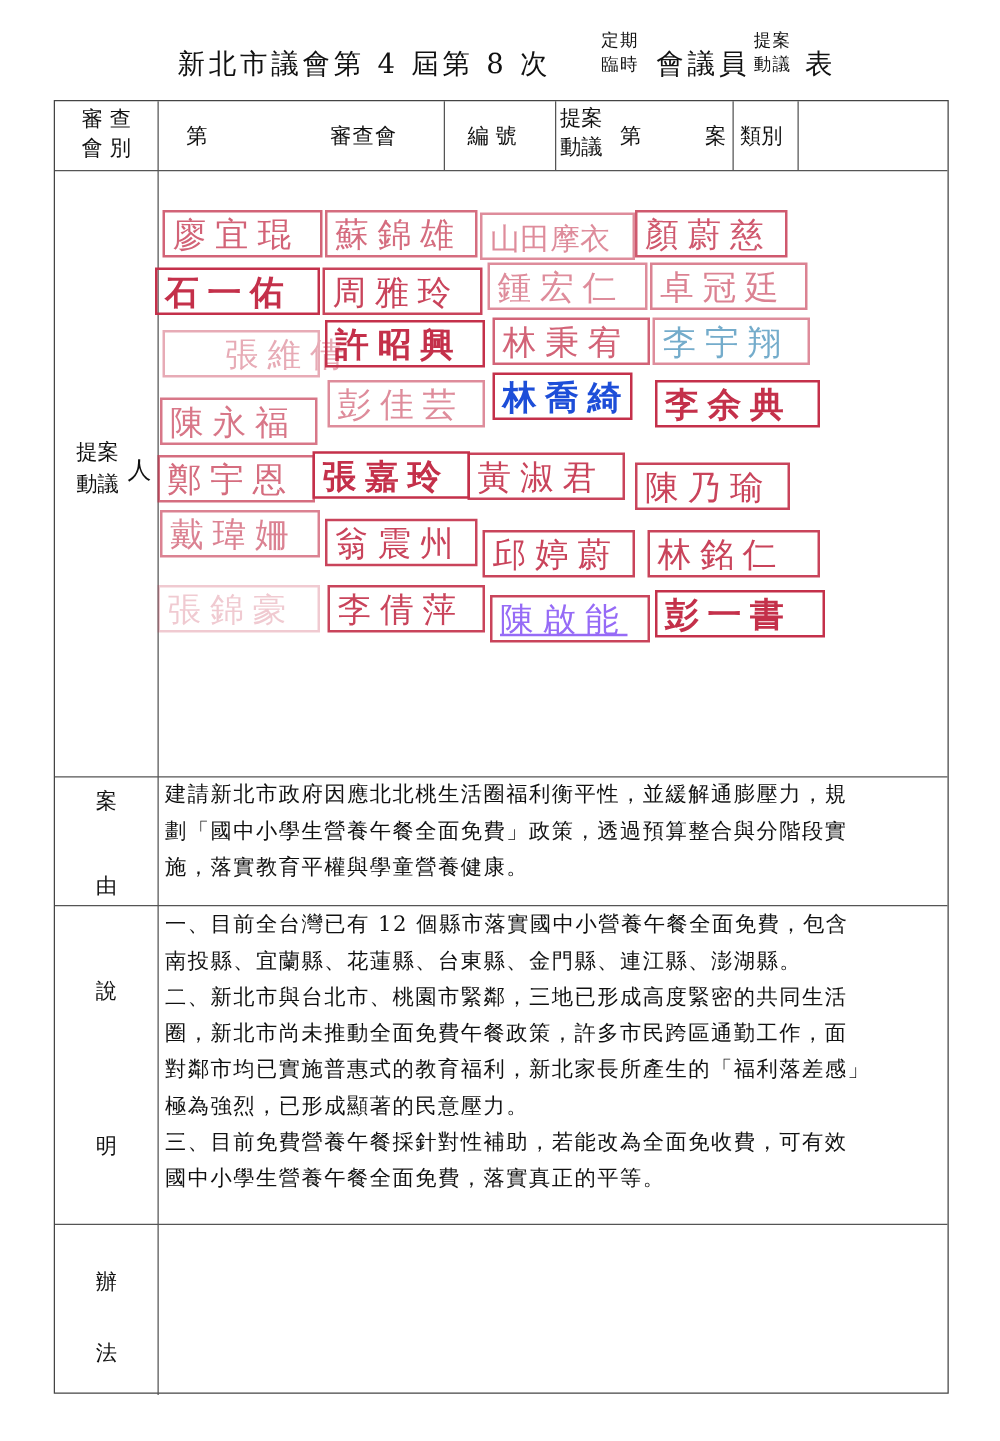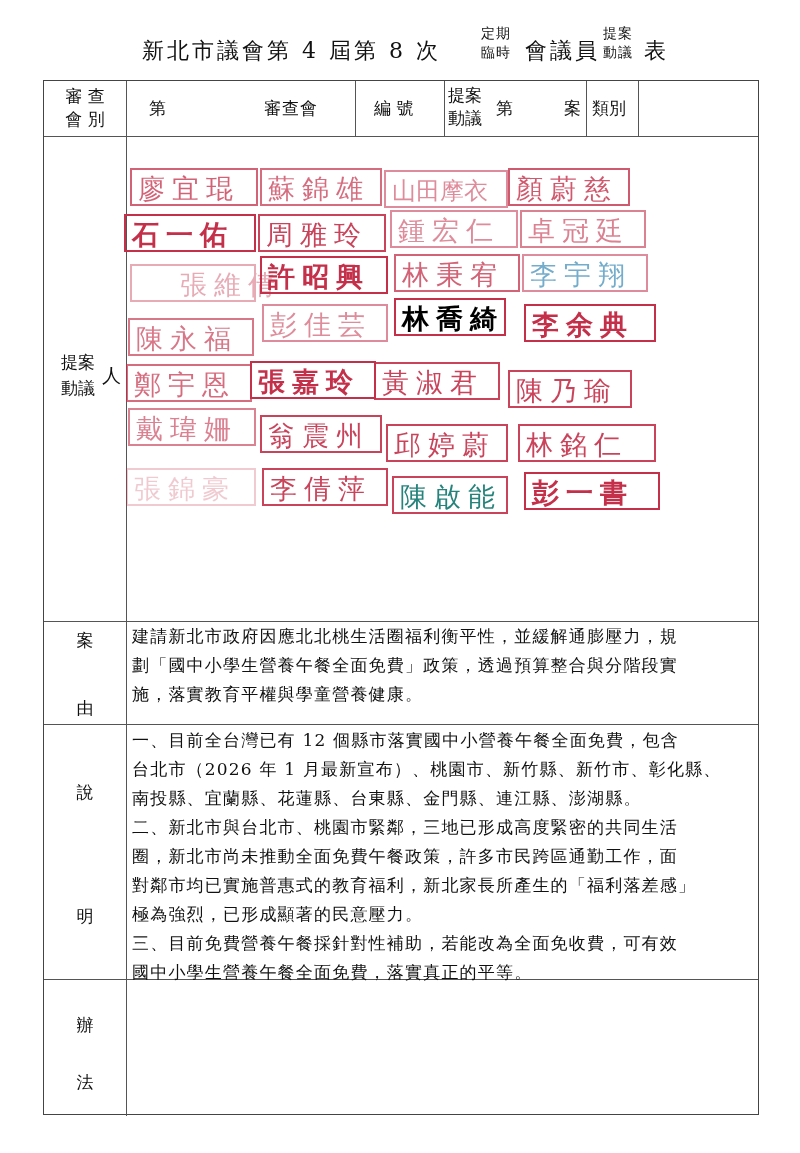--- a/index.html
+++ b/index.html
@@ -76,21 +76,20 @@
   <div class="para" style="top:541px;">
     <div>建請新北市政府因應北北桃生活圈福利衡平性，並緩解通膨壓力，規</div>
     <div>劃「國中小學生營養午餐全面免費」政策，透過預算整合與分階段實</div>
     <div>施，落實教育平權與學童營養健康。</div>
   </div>
 
   <div class="label-col" style="top:700px;">說</div>
   <div class="label-col" style="top:824px;">明</div>
   <div class="para" style="top:645px;">
     <div>一、目前全台灣已有 12 個縣市落實國中小營養午餐全面免費，包含</div>
-    <div>台北市（2026 年 1 月最新宣布）、桃園市、新竹縣、新竹市、彰化縣、</div>
     <div>南投縣、宜蘭縣、花蓮縣、台東縣、金門縣、連江縣、澎湖縣。</div>
     <div>二、新北市與台北市、桃園市緊鄰，三地已形成高度緊密的共同生活</div>
     <div>圈，新北市尚未推動全面免費午餐政策，許多市民跨區通勤工作，面</div>
     <div>對鄰市均已實施普惠式的教育福利，新北家長所產生的「福利落差感」</div>
     <div>極為強烈，已形成顯著的民意壓力。</div>
     <div>三、目前免費營養午餐採針對性補助，若能改為全面免收費，可有效</div>
     <div>國中小學生營養午餐全面免費，落實真正的平等。</div>
   </div>
 
   <div class="label-col" style="top:933px;">辦</div>
@@ -106,27 +105,27 @@
     <div class="stamp" style="left: 124px; top: 186px; width: 132px; opacity: 1; color: rgb(196, 48, 74); border-color: rgb(196, 48, 74); font-weight: bold;">石一佑</div>
     <div class="stamp" style="left: 258px; top: 186px; width: 128px; opacity: 0.9; color: rgb(196, 48, 74); border-color: rgb(196, 48, 74);">周雅玲</div>
     <div class="stamp" style="left: 390px; top: 182px; width: 128px; opacity: 0.55; color: rgb(196, 48, 74); border-color: rgb(196, 48, 74);">鍾宏仁</div>
     <div class="stamp" style="left: 520px; top: 182px; width: 126px; opacity: 0.6; color: rgb(196, 48, 74); border-color: rgb(196, 48, 74);">卓冠廷</div>
     <div class="stamp" style="left: 130px; top: 236px; width: 126px; opacity: 0.4; color: rgb(196, 48, 74); border-color: rgb(196, 48, 74); padding-left: 48px;">張維倩</div>
     <div class="stamp" style="left: 260px; top: 228px; width: 128px; opacity: 1; color: rgb(196, 48, 74); border-color: rgb(196, 48, 74); font-weight: bold;">許昭興</div>
     <div class="stamp" style="left: 394px; top: 226px; width: 126px; opacity: 0.75; color: rgb(196, 48, 74); border-color: rgb(196, 48, 74);">林秉宥</div>
     <div class="stamp" style="left: 522px; top: 226px; width: 126px; opacity: 0.55; color: #0369a1; border-color: rgb(196, 48, 74);">李宇翔</div>
     <div class="stamp" style="left: 128px; top: 290px; width: 126px; opacity: 0.65; color: rgb(196, 48, 74); border-color: rgb(196, 48, 74);">陳永福</div>
     <div class="stamp" style="left: 262px; top: 276px; width: 126px; opacity: 0.55; color: rgb(196, 48, 74); border-color: rgb(196, 48, 74);">彭佳芸</div>
-    <div class="stamp" style="left: 394px; top: 270px; width: 112px; opacity: 1; color: #000000; border-color: rgb(196, 48, 74); font-weight: bold;">林喬綺</div>
+    <div class="stamp" style="left: 394px; top: 270px; width: 112px; opacity: 1; color: #1d4ed8; border-color: rgb(196, 48, 74); font-weight: bold;">林喬綺</div>
     <div class="stamp" style="left: 524px; top: 276px; width: 132px; opacity: 1; color: rgb(196, 48, 74); border-color: rgb(196, 48, 74); font-weight: bold;">李余典</div>
     <div class="stamp" style="left: 126px; top: 336px; width: 126px; opacity: 0.7; color: rgb(196, 48, 74); border-color: rgb(196, 48, 74);">鄭宇恩</div>
     <div class="stamp" style="left: 250px; top: 333px; width: 126px; opacity: 1; color: rgb(196, 48, 74); border-color: rgb(196, 48, 74); font-weight: bold;">張嘉玲</div>
     <div class="stamp" style="left: 374px; top: 334px; width: 126px; opacity: 0.9; color: rgb(196, 48, 74); border-color: rgb(196, 48, 74);">黃淑君</div>
     <div class="stamp" style="left: 508px; top: 342px; width: 124px; opacity: 0.9; color: rgb(196, 48, 74); border-color: rgb(196, 48, 74);">陳乃瑜</div>
     <div class="stamp" style="left: 128px; top: 380px; width: 128px; opacity: 0.6; color: rgb(196, 48, 74); border-color: rgb(196, 48, 74);">戴瑋姍</div>
     <div class="stamp" style="left: 260px; top: 387px; width: 122px; opacity: 0.9; color: rgb(196, 48, 74); border-color: rgb(196, 48, 74);">翁震州</div>
     <div class="stamp" style="left: 386px; top: 396px; width: 122px; opacity: 0.9; color: rgb(196, 48, 74); border-color: rgb(196, 48, 74);">邱婷蔚</div>
     <div class="stamp" style="left: 518px; top: 396px; width: 138px; opacity: 0.9; color: rgb(196, 48, 74); border-color: rgb(196, 48, 74);">林銘仁</div>
     <div class="stamp" style="left: 126px; top: 440px; width: 130px; opacity: 0.25; color: rgb(196, 48, 74); border-color: rgb(196, 48, 74);">張錦豪</div>
     <div class="stamp" style="left: 262px; top: 440px; width: 126px; opacity: 0.9; color: rgb(196, 48, 74); border-color: rgb(196, 48, 74);">李倩萍</div>
-    <div class="stamp" style="left: 392px; top: 448px; width: 116px; opacity: 0.9; color: #0f766e; border-color: rgb(196, 48, 74);">陳啟能</div>
+    <div class="stamp" style="left: 392px; top: 448px; width: 128px; opacity: 0.9; color: #8b5cf6; border-color: rgb(196, 48, 74); text-decoration: underline;">陳啟能</div>
     <div class="stamp" style="left: 524px; top: 444px; width: 136px; opacity: 1; color: rgb(196, 48, 74); border-color: rgb(196, 48, 74); font-weight: bold;">彭一書</div>
   </div>
 
 </body></html>

